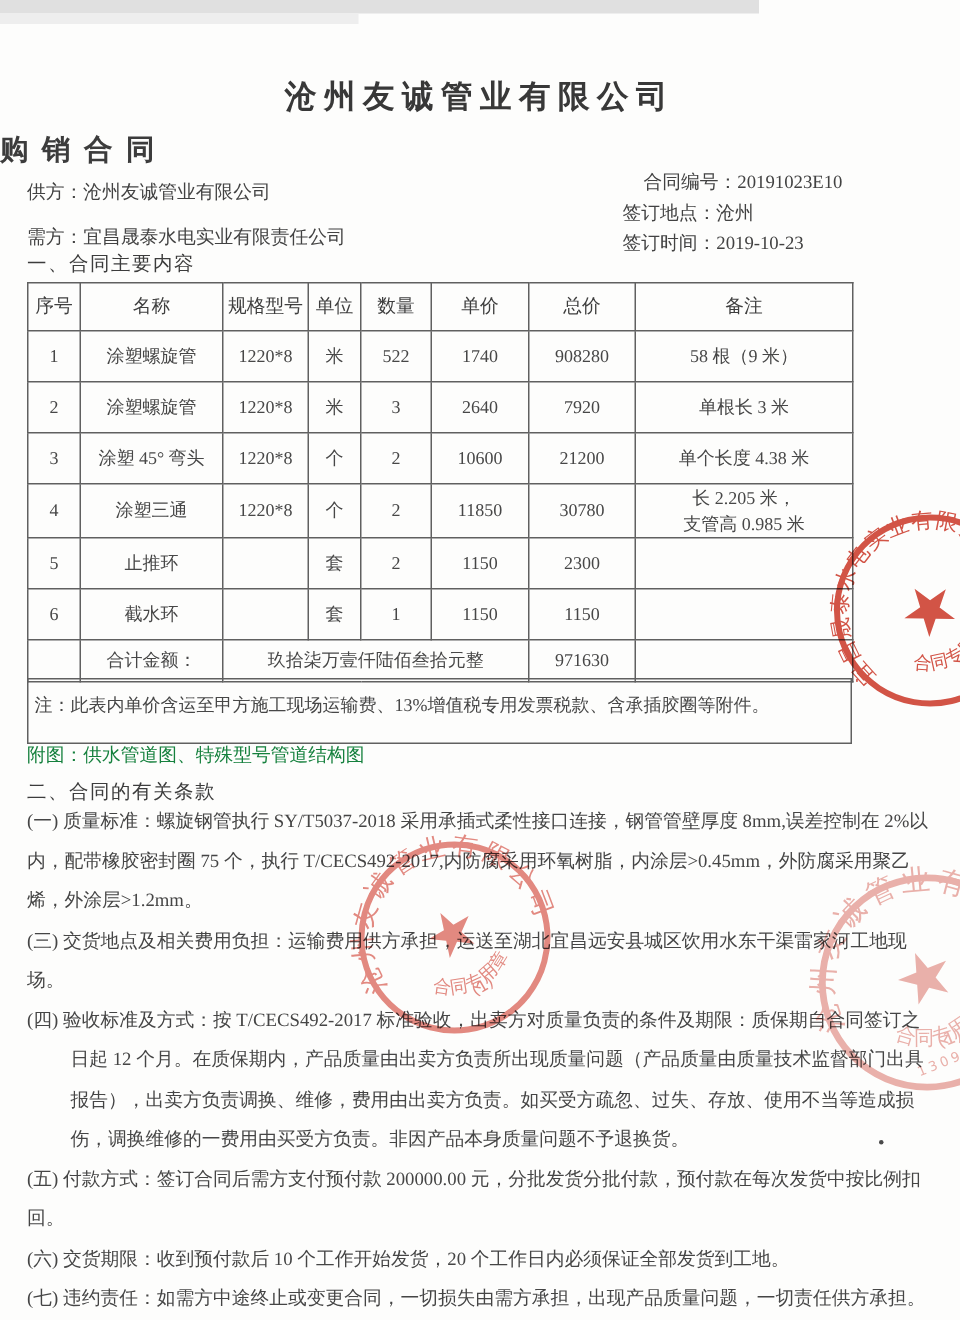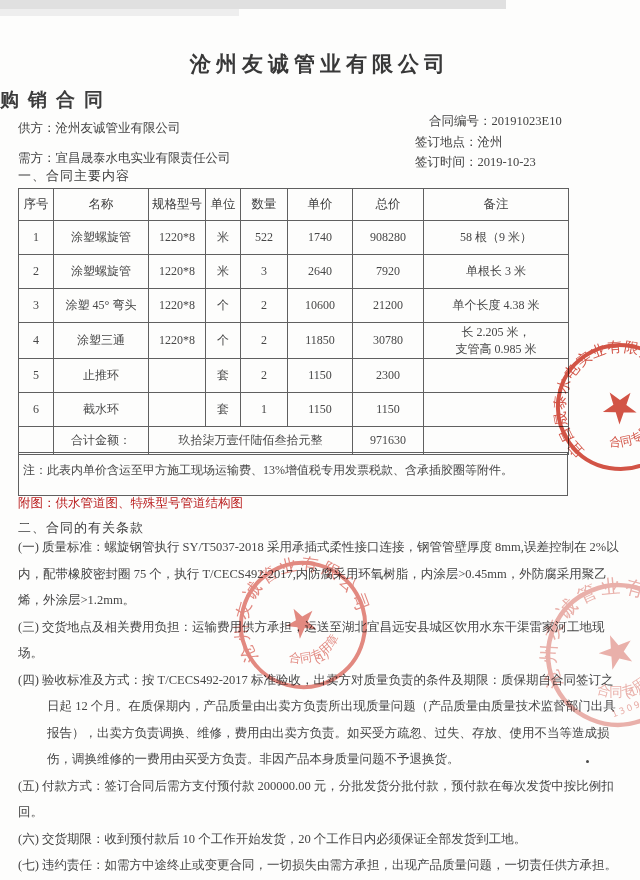--- a/index.html
+++ b/index.html
@@ -25,21 +25,21 @@
   .meta{font-size:12.5px;color:#424242;position:absolute;white-space:nowrap;}
   .meta-supplier{left:18px;top:120px;}
   .meta-buyer{left:18px;top:150px;}
   .meta-right-1{left:396px;top:113px;margin-left:33px;}
   .meta-right-2{left:415px;top:134px;}
   .meta-right-3{left:415px;top:154px;text-align:right;}
 
   .section-title{position:absolute;left:18px;font-size:13px;color:#3c3c3c;letter-spacing:1px;}
   .section-1{top:167px;}
   .section-2{top:519px;}
-  .attach-line{position:absolute;left:18px;top:495px;font-size:12.5px;color:#b91c1c;}
+  .attach-line{position:absolute;left:18px;top:495px;font-size:12.5px;color:#15803d;}
 
   table.items{
     position:absolute;left:18px;top:188px;width:550px;
     border-collapse:collapse;table-layout:fixed;
     font-size:12px;color:#474747;padding-left:32px;
   }
   table.items th,table.items td{
     border:1px solid #606060;text-align:center;vertical-align:middle;
     padding:0 2px;overflow:hidden;
   }

